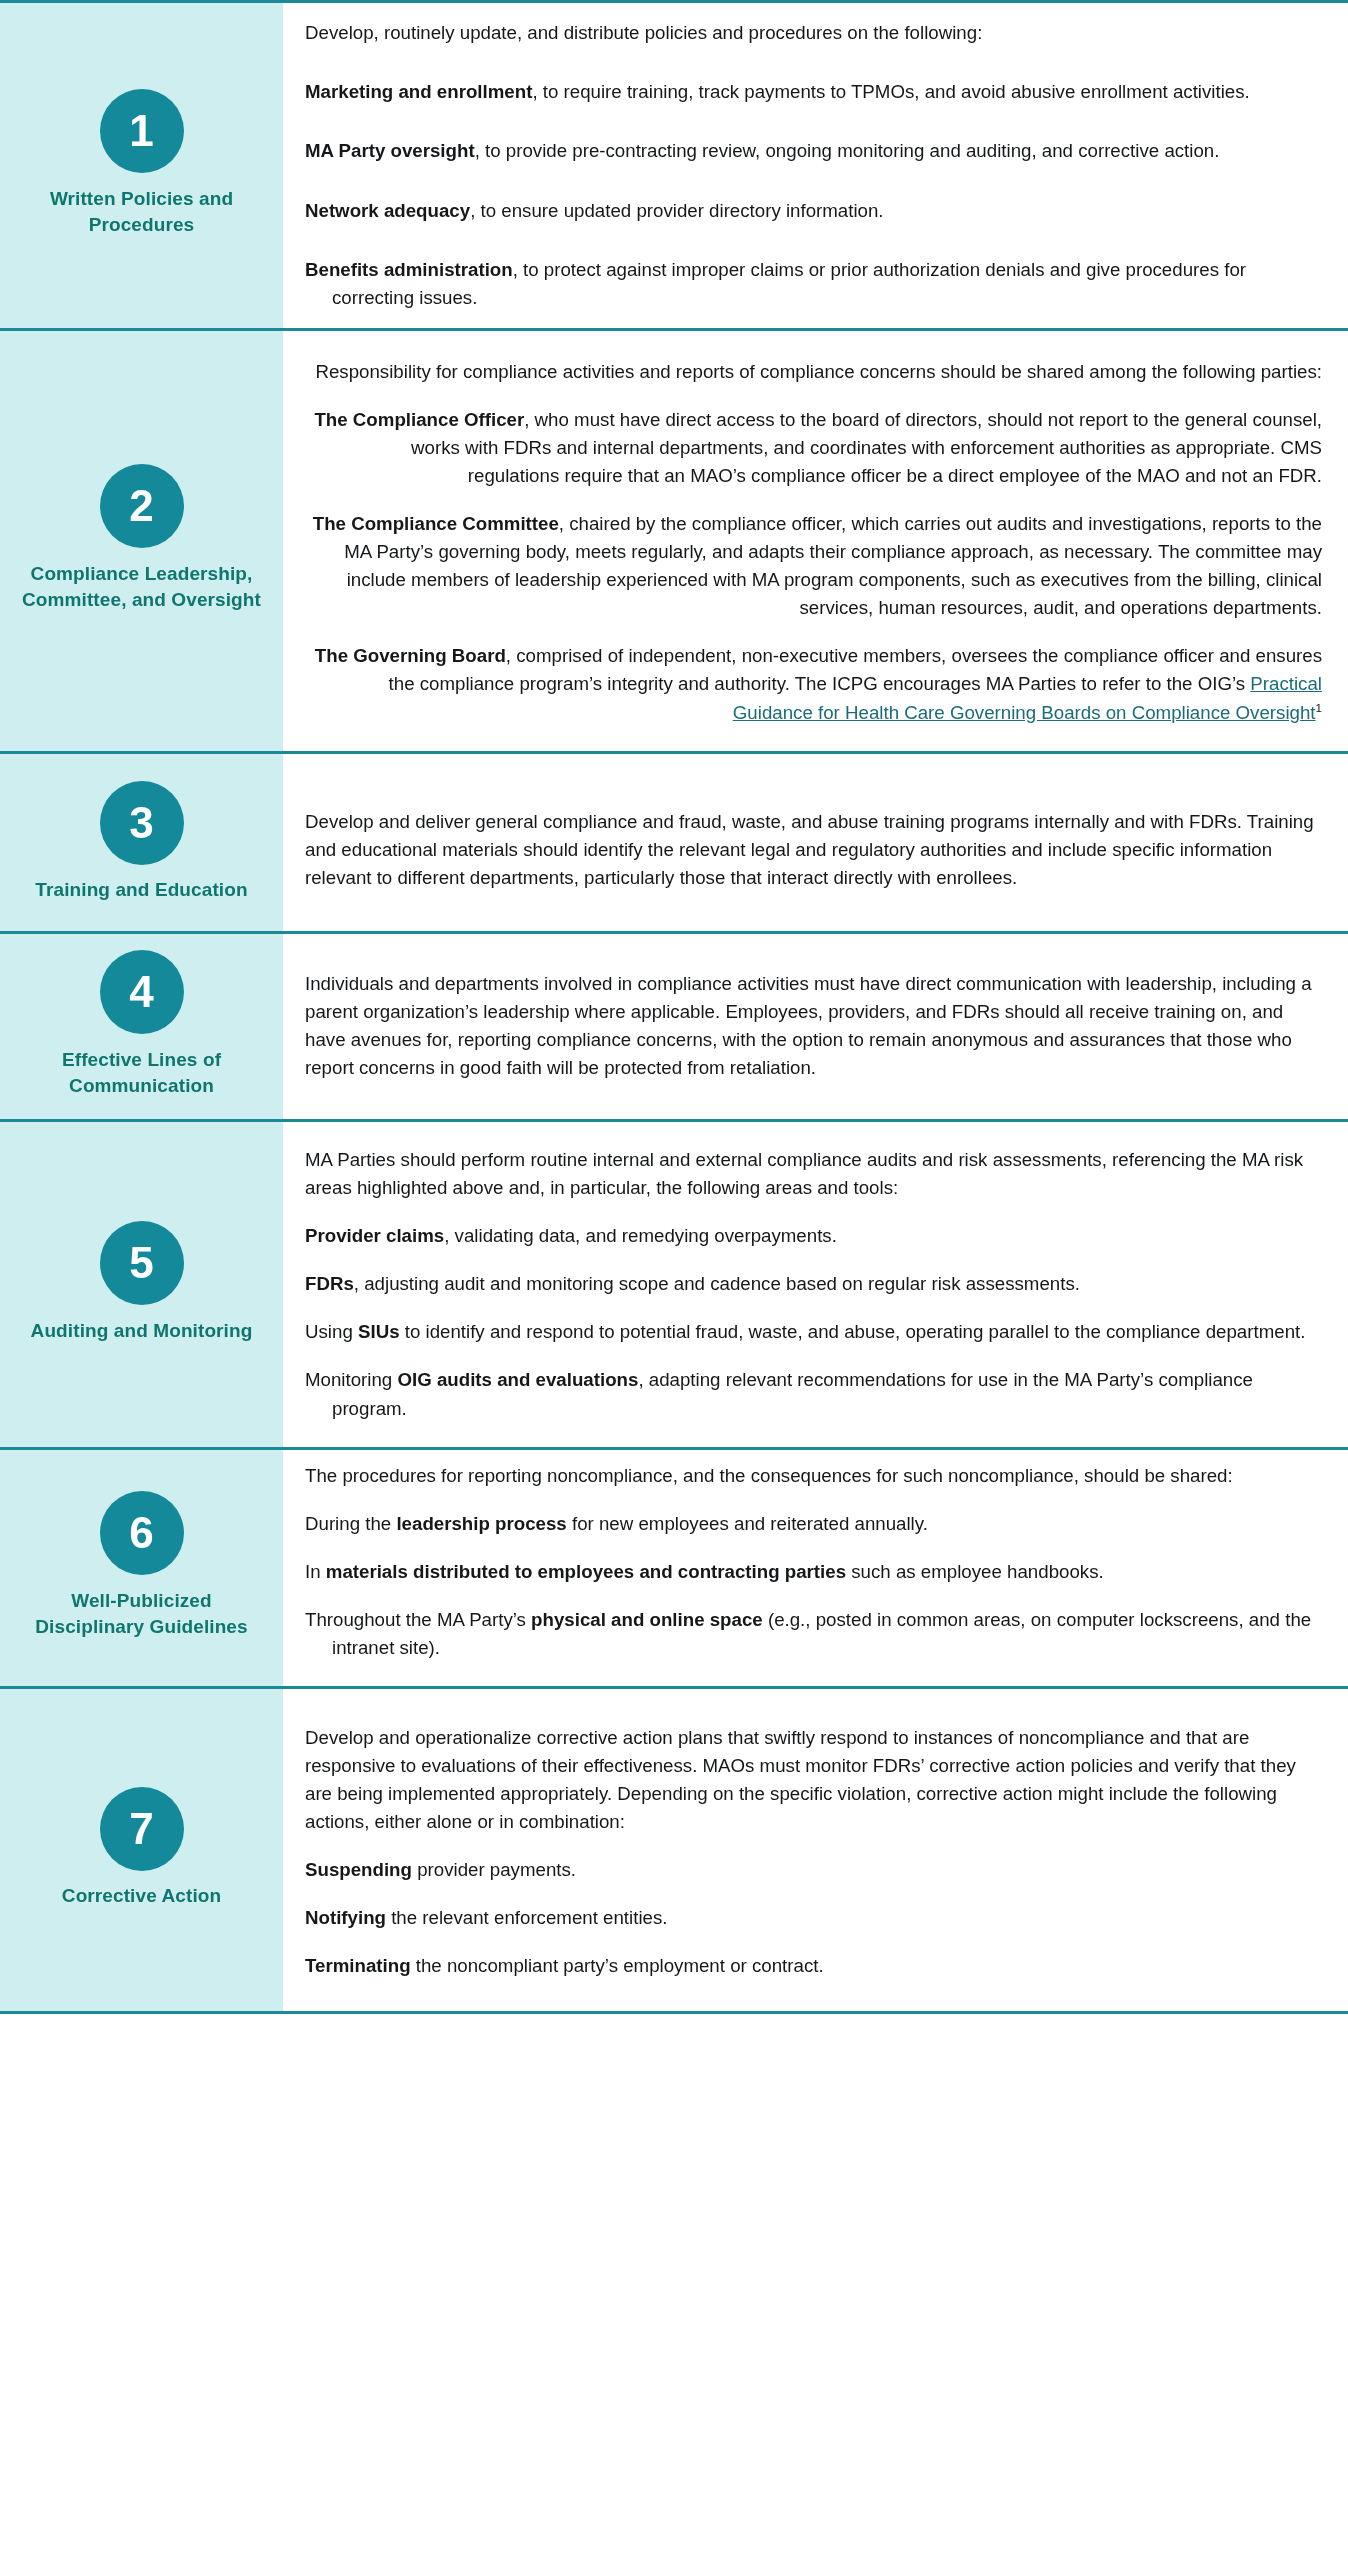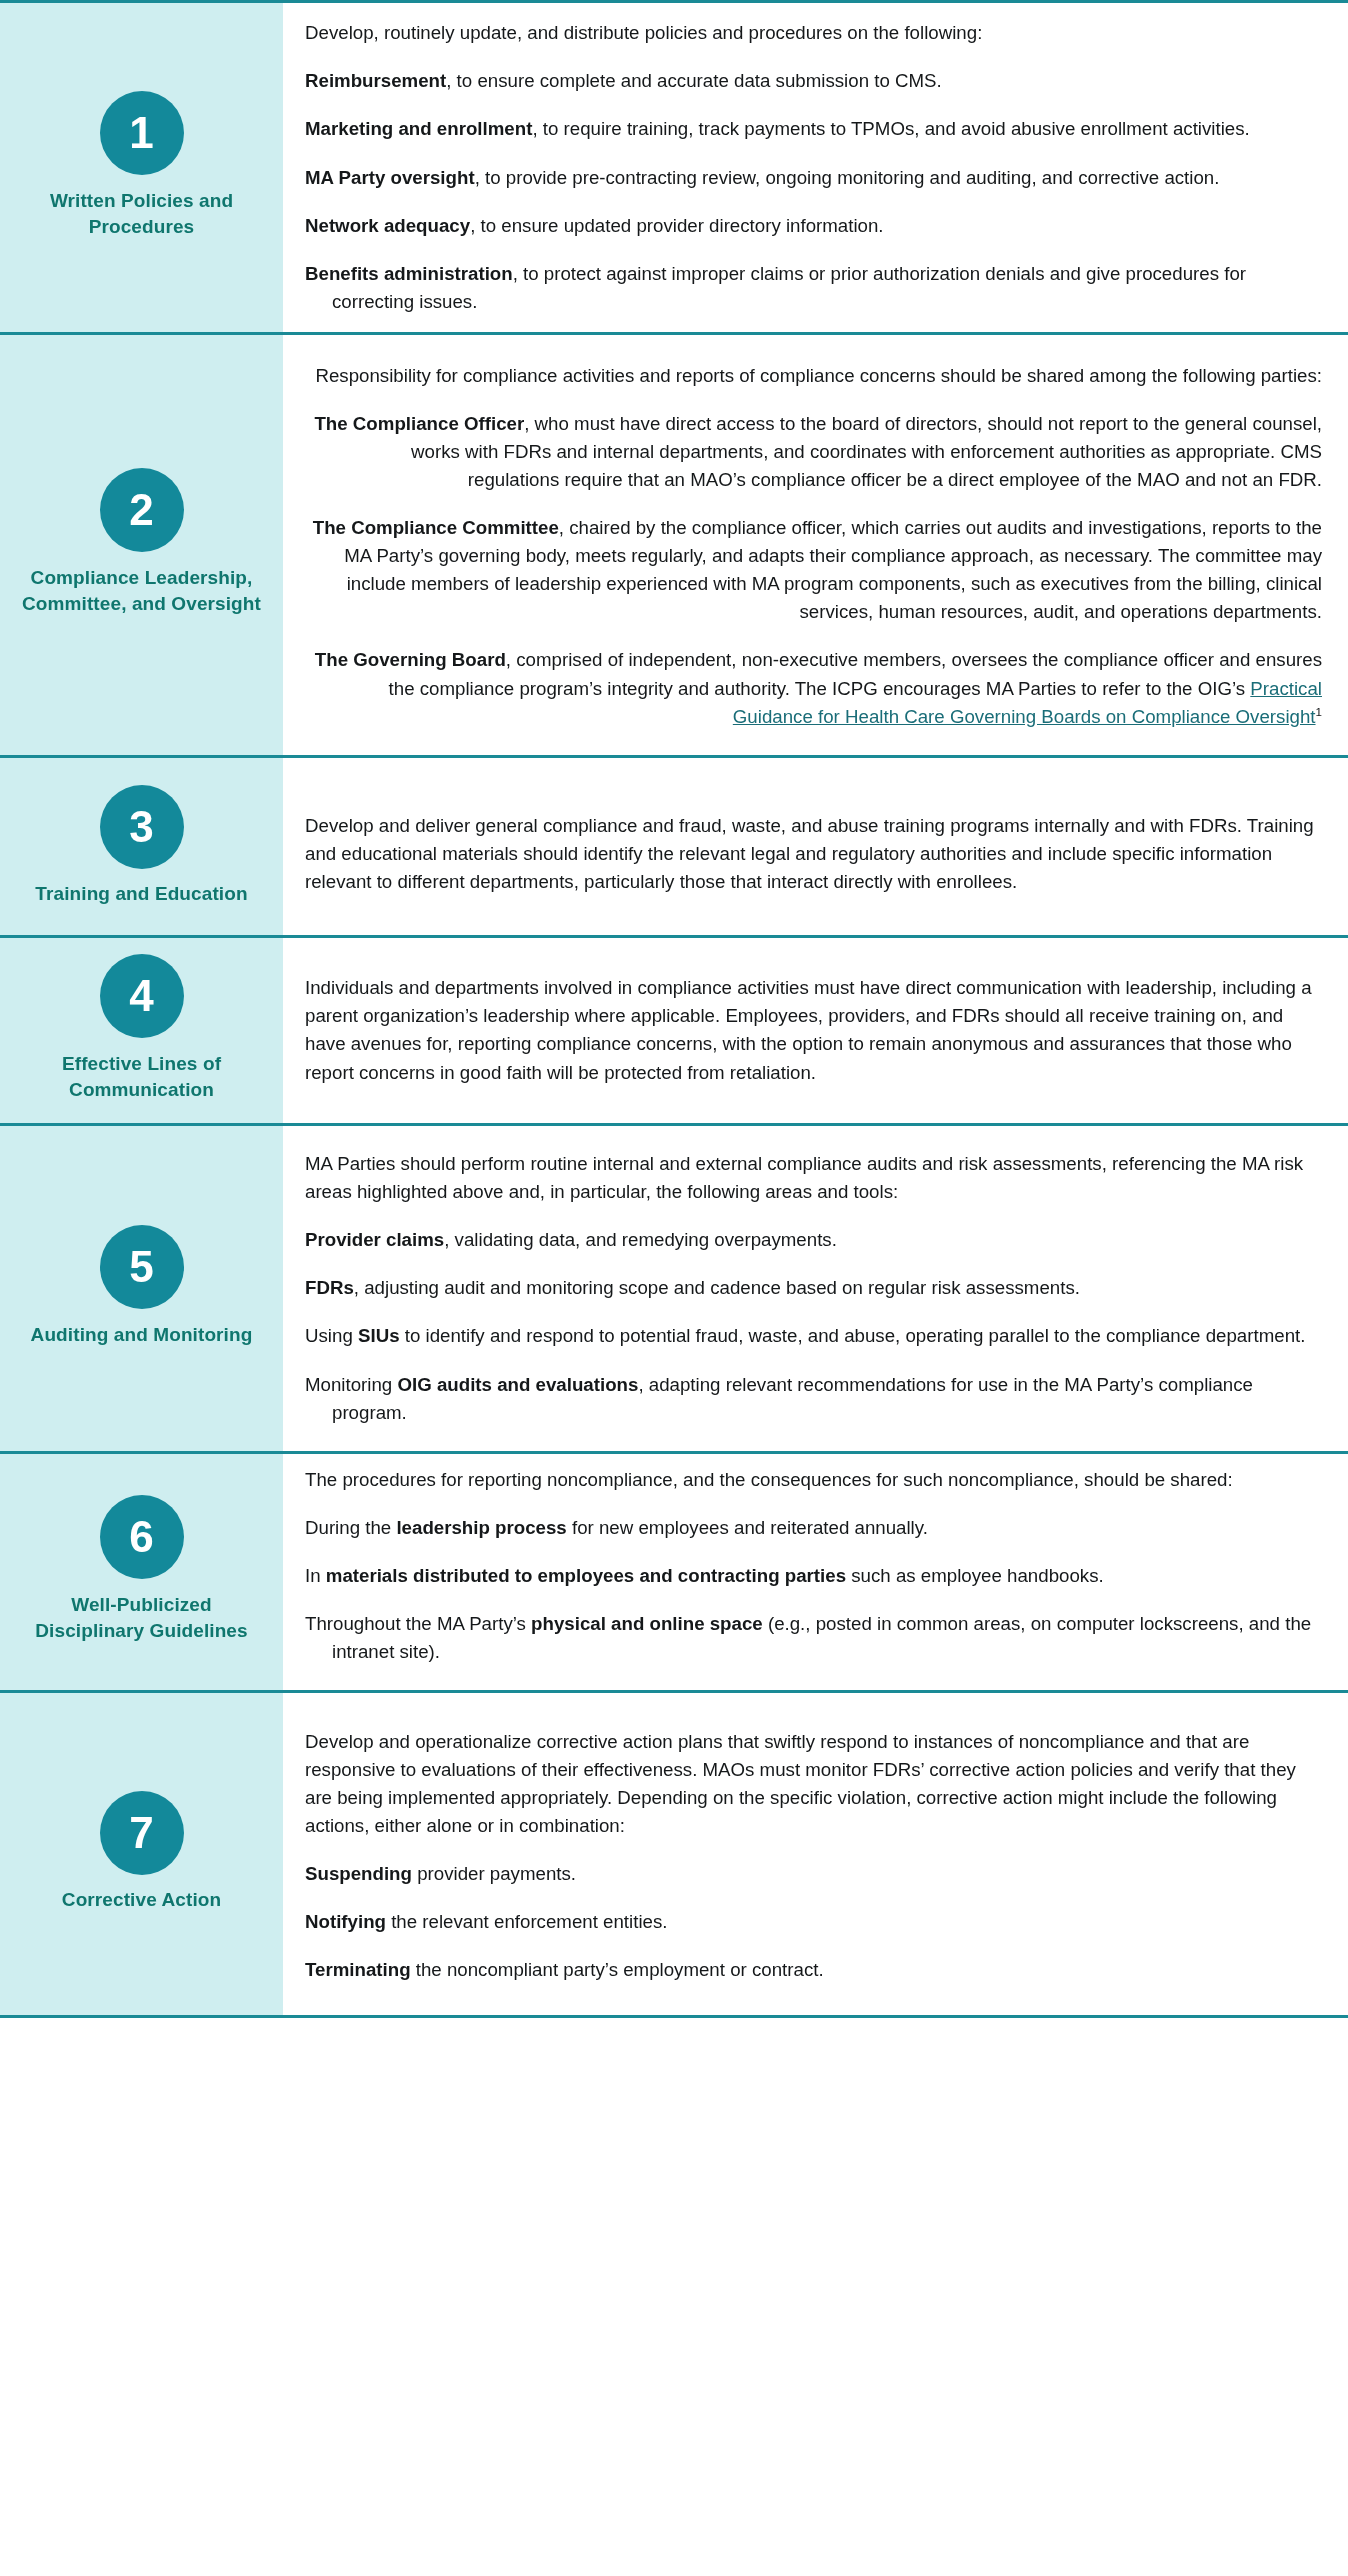--- a/index.html
+++ b/index.html
@@ -84,41 +84,40 @@
   .link {
     color: #1a6d78;
     text-decoration: underline;
   }
   sup {
     font-size: 0.62em;
     vertical-align: super;
     line-height: 0;
   }
   
-  .r1 .bodycell { padding-top: 16.4px; padding-bottom: 16.4px; }
+  .r1 .bodycell { padding-top: 16.4px; padding-bottom: 16.4px; gap: 11px; }
   .r2 .bodycell { padding-top: 27px; padding-bottom: 24px; text-align: right; }
   .r3 .bodycell { padding-top: 43px; padding-bottom: 27px; }
   .r3 .sidecell { padding-top: 27px; padding-bottom: 27px; }
   .r4 .bodycell { padding-top: 27px; padding-bottom: 27px; }
   .r5 .bodycell { padding-top: 24px; padding-bottom: 24px; }
   .r6 .bodycell { padding-top: 12px; padding-bottom: 24px; border-radius: 24px; }
   .r7 .bodycell { padding-top: 27px; padding-bottom: 31px; margin-top: 8px; }
 </style>
 </head>
 <body>
 
 <div id="page">
     <div class="row r1">
       <div class="sidecell">
         <div class="badge">1</div>
         <div class="sidelabel">Written Policies and Procedures</div>
       </div>
       <div class="bodycell">
         <p class="para"><span>Develop, routinely update, and distribute policies and procedures on the following:</span></p>
-        <p class="para hang"><b>Reimbursement</b><span>, to ensure complete and accurate data submission to CMS.</span></p>
         <p class="para hang"><b>Marketing and enrollment</b><span>, to require training, track payments to TPMOs, and avoid abusive enrollment activities.</span></p>
         <p class="para hang"><b>MA Party oversight</b><span>, to provide pre-contracting review, ongoing monitoring and auditing, and corrective action.</span></p>
         <p class="para hang"><b>Network adequacy</b><span>, to ensure updated provider directory information.</span></p>
         <p class="para hang"><b>Benefits administration</b><span>, to protect against improper claims or prior authorization denials and give procedures for correcting issues.</span></p>
       </div>
     </div>
     <div class="row r2">
       <div class="sidecell">
         <div class="badge">2</div>
         <div class="sidelabel">Compliance Leadership, Committee, and Oversight</div>

